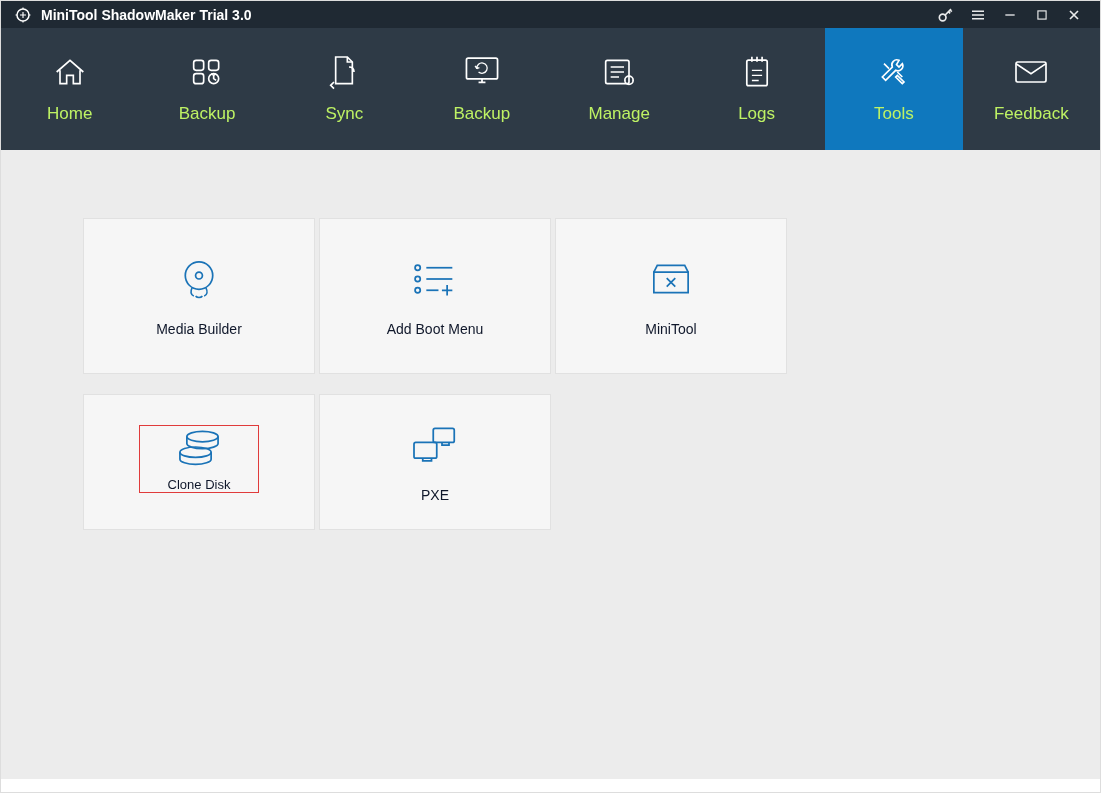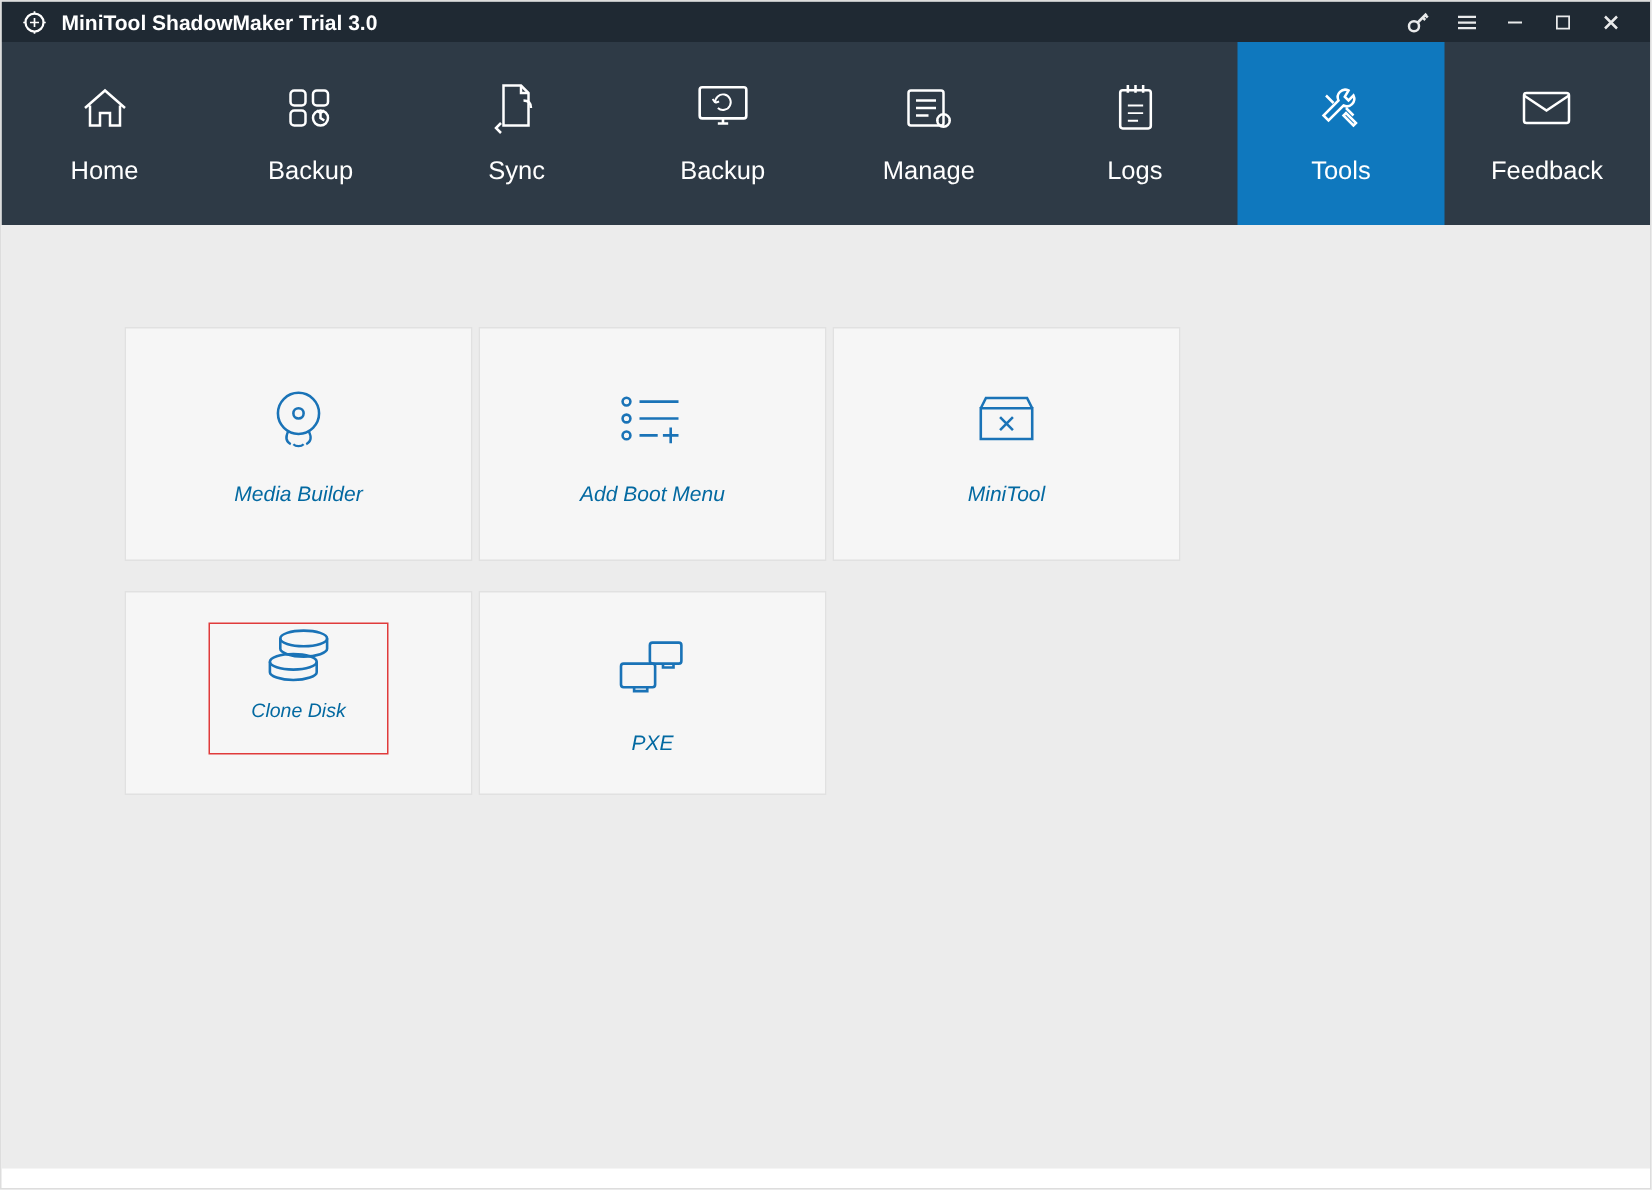--- a/index.html
+++ b/index.html
@@ -3,31 +3,31 @@
 <meta charset="utf-8">
 <style>
 * { margin: 0; padding: 0; box-sizing: border-box; font-family: "Segoe UI", Arial, sans-serif; }
 body { background: #fff; width: 1101px; height: 793px; overflow: hidden; border: 1px solid #ddd; }
 .titlebar { height: 27px; background: #1f2933; display: flex; align-items: center; padding: 0 10px 0 12px; color: #fff; }
 .titlebar .logo { width: 20px; height: 20px; display: flex; align-items: center; justify-content: center; margin-right: 8px; }
 .titlebar .title { font-size: 14px; font-weight: 600; }
 .titlebar .spacer { flex: 1; }
 .titlebar .winbtn { width: 32px; height: 32px; display: flex; align-items: center; justify-content: center; cursor: pointer; opacity: 0.9; }
 .nav { height: 122px; background: #2e3a46; display: flex; }
-.nav .item { flex: 1; display: flex; flex-direction: column; align-items: center; justify-content: center; cursor: pointer; color: #ffffff; gap: 14px; }
+.nav .item { flex: 1; display: flex; flex-direction: column; align-items: center; justify-content: center; cursor: pointer; color: #bef264; gap: 14px; }
 .nav .item.active { background: #0f78be; }
 .nav .item .icon { height: 36px; display: flex; align-items: center; justify-content: center; }
 .nav .item .label { font-size: 17px; font-weight: 400; }
 .content { height: calc(793px - 42px - 122px); background: #ececec; padding: 68px 82px; }
 .grid { display: grid; grid-template-columns: repeat(4, 232px); grid-auto-rows: 156px; gap: 4px; }
 .card { background: #f6f6f6; border: 1px solid #e1e1e1; display: flex; flex-direction: column; align-items: center; justify-content: center; cursor: pointer; gap: 18px; }
 .card .icon { height: 48px; width: 60px; display: flex; align-items: center; justify-content: center; }
-.card .label { font-size: 14px; color: #0369a1; font-style: italic; }
+.card .label { font-size: 14px; color: #0f172a; }
 .card.highlight { position: relative; padding: 0; }
-.card.highlight .inner { border: 1px solid #e03b3b; width: 120px; height: 88px; display: flex; flex-direction: column; align-items: center; justify-content: flex-start; gap: 10px; margin-top: -6px; }
+.card.highlight .inner { border: 1px solid #e03b3b; width: 120px; height: 68px; display: flex; flex-direction: column; align-items: center; justify-content: center; gap: 10px; margin-top: -6px; }
 .grid2 { display: grid; grid-template-columns: repeat(2, 232px); grid-auto-rows: 136px; gap: 4px; margin-top: 20px; }
 </style>
 </head>
 <body>
 
 <div class="titlebar">
   <div class="logo">
     <svg width="18" height="18" viewBox="0 0 24 24" fill="none" stroke="#fff" stroke-width="2">
         <circle cx="12" cy="12" r="8"></circle>
         <path d="M8 12l8 0M12 8l0 8" stroke-width="1.5"></path>

